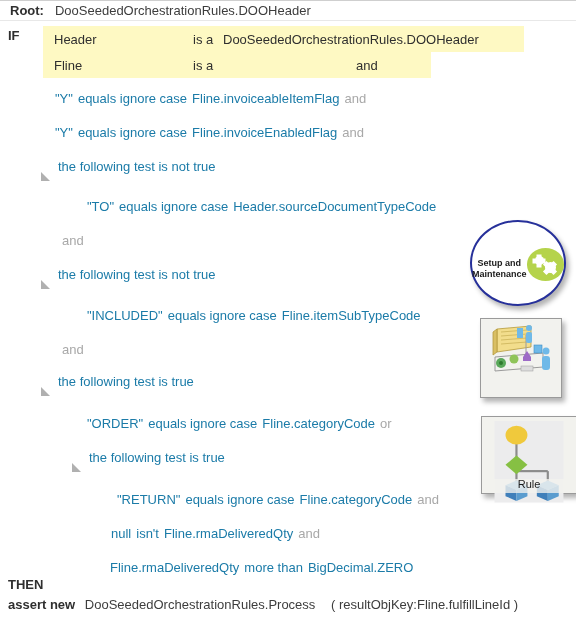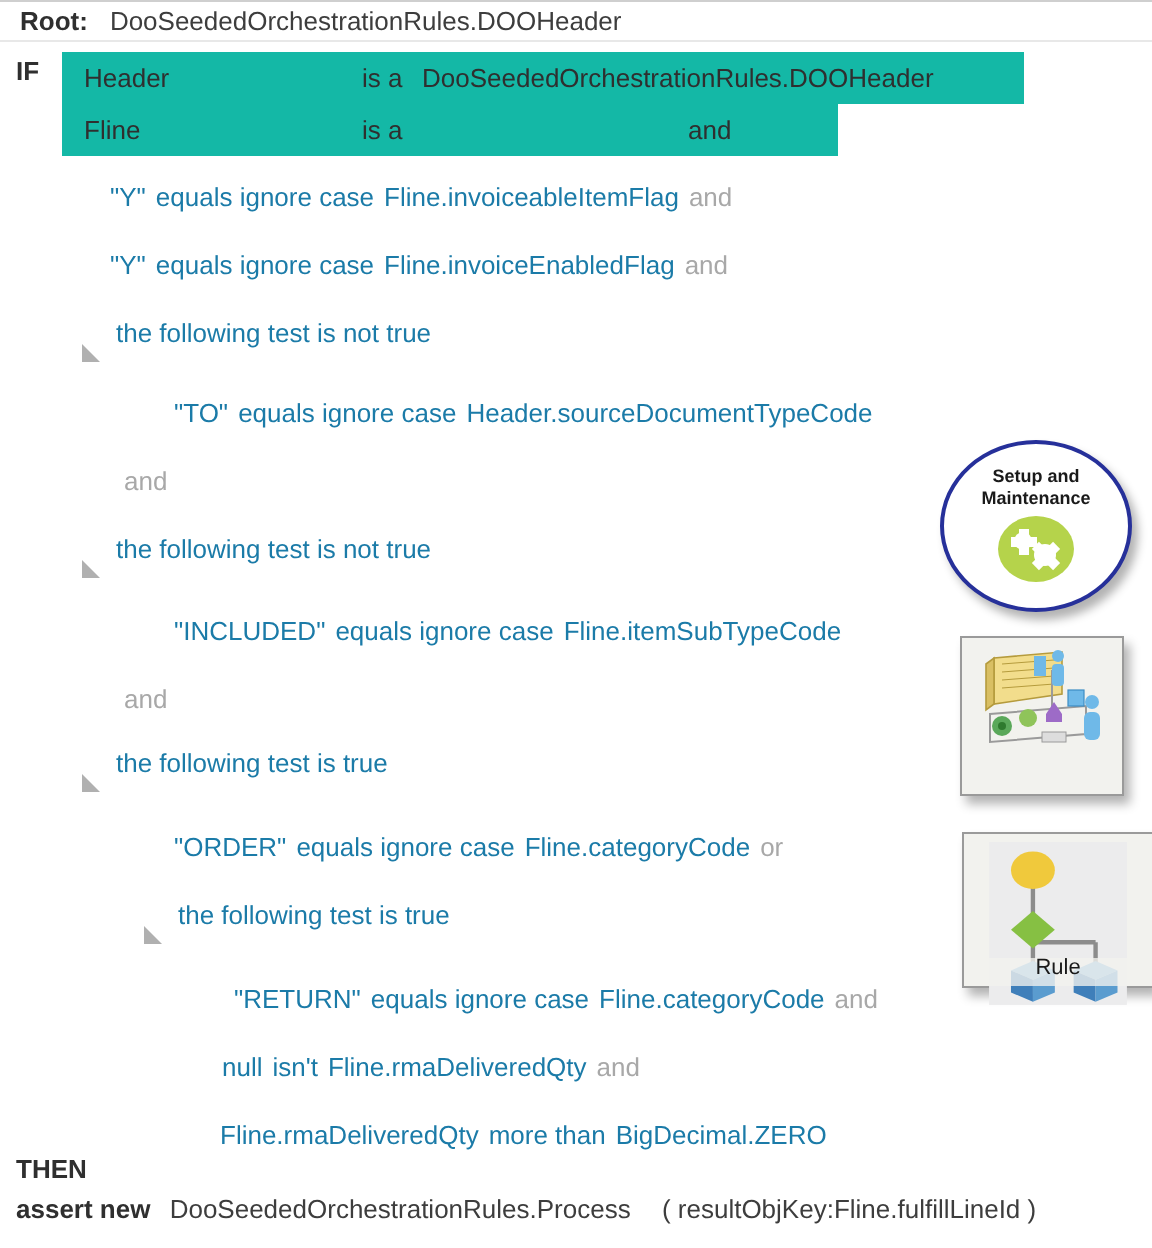--- a/index.html
+++ b/index.html
@@ -46,24 +46,25 @@
     position: absolute;
     left: 8px; top: 28px;
     font-size: 13px;
     font-weight: bold;
     color: #2f2f2f;
   }
 
   
   .sel-row {
     position: absolute;
-    background: #14b8a6;
+    background: #fef9c3;
     font-size: 13px;
     color: #2f2f2f;
     box-sizing: border-box;
+    margin-left: 12px;
   }
   .sel-row .nm {
     position: absolute;
     left: 11px; top: 50%;
     transform: translateY(-50%);
     white-space: nowrap;
   }
   .sel-row .isa {
     position: absolute;
     left: 150px; top: 50%;
@@ -123,21 +124,21 @@
   #icon-setup {
     position: absolute;
     left: 470px; top: 220px;
     width: 96px; height: 86px;
     border-radius: 50%;
     background: #ffffff;
     border: 2px solid #26309a;
     box-shadow: 3px 4px 5px rgba(0,0,0,0.30);
     box-sizing: border-box;
     display: flex;
-    flex-direction: column;
+    flex-direction: row;
     align-items: center;
   }
   #icon-setup .cap {
     margin-top: 11px;
     font-size: 9px;
     font-weight: bold;
     color: #1a1a1a;
     text-align: center;
     line-height: 11px;
   }

